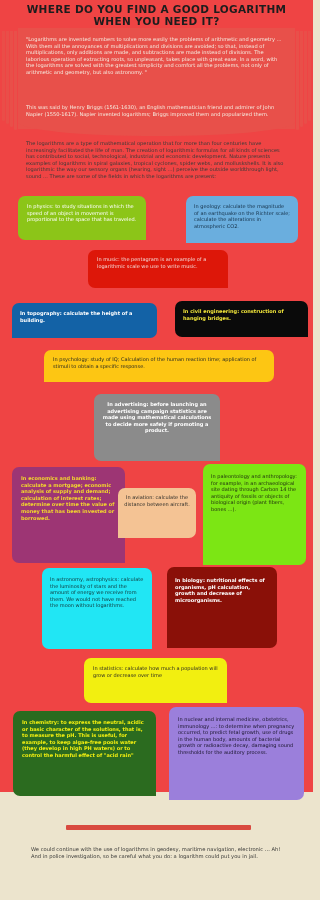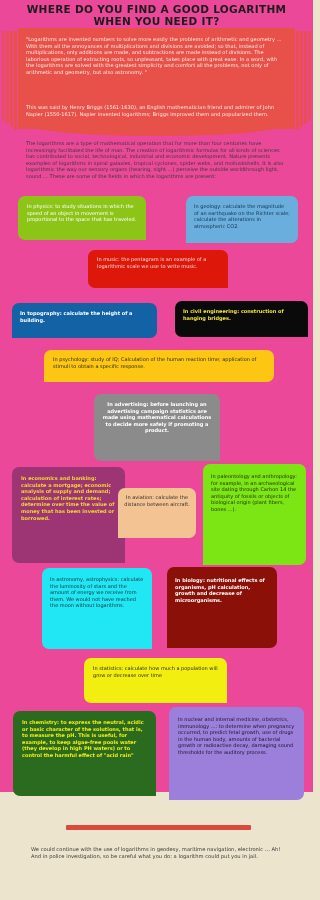--- a/index.html
+++ b/index.html
@@ -7,21 +7,21 @@
     width: 313px;
     height: 900px;
     background: #ece4cd;
     font-family: "Liberation Sans", sans-serif;
     overflow: hidden;
   }
   .page {
     position: relative;
     width: 313px;
     height: 792px;
-    background: #ec4899;
+    background: #ef4444;
   }
 
   
   .title-bar {
     position: absolute;
     top: 0; left: 0;
     width: 313px;
     height: 28px;
     padding-top: 4px;
     text-align: center;

